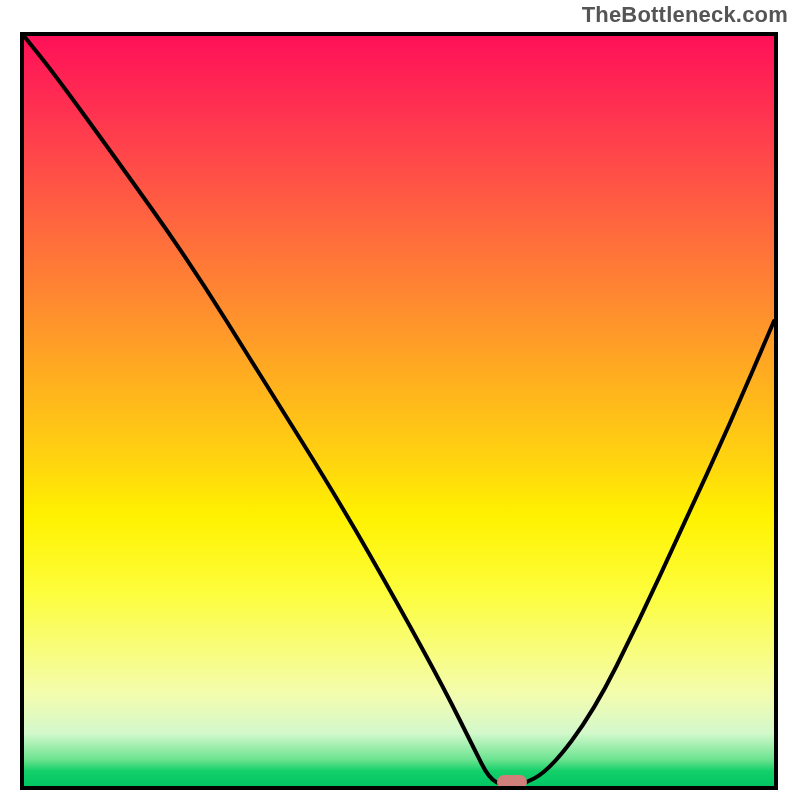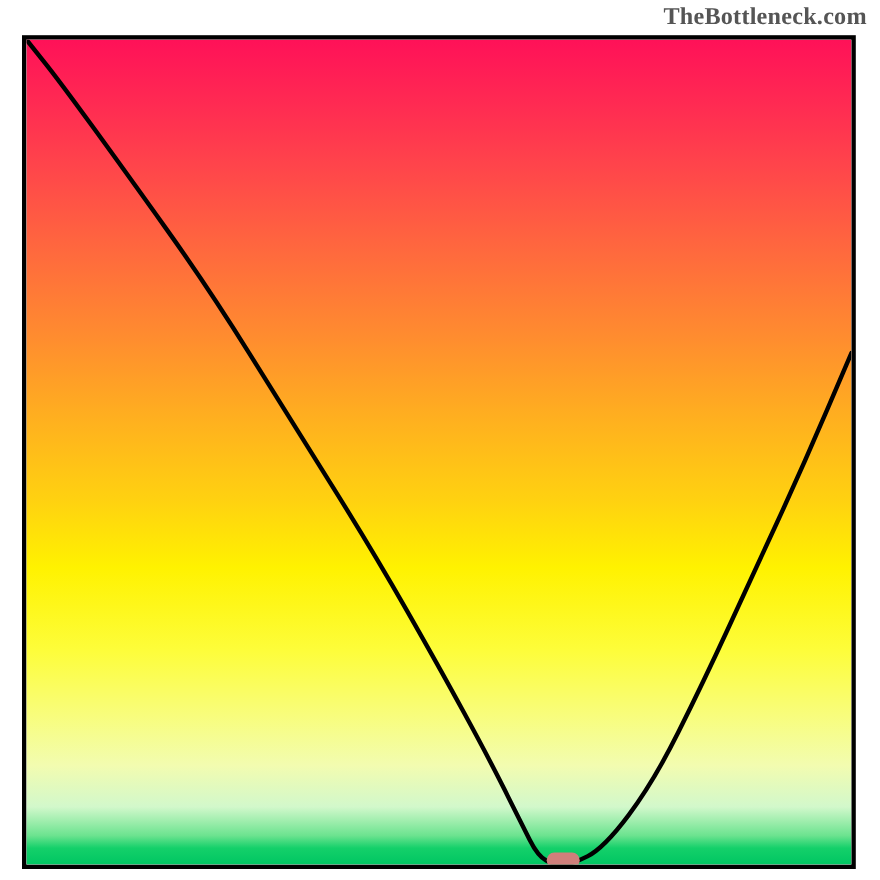--- a/index.html
+++ b/index.html
@@ -17,21 +17,20 @@
     box-sizing: border-box;
   }
   .watermark {
     position: absolute;
     top: 2px;
     right: 12px;
     font-size: 22px;
     font-weight: 600;
     color: #555;
     letter-spacing: 0.2px;
-    font-family: Liberation Serif, serif;
   }
   .plot-box {
     position: absolute;
     left: 20px;
     top: 32px;
     width: 758px;
     height: 758px;
     border: 4px solid #000;
     box-sizing: border-box;
     overflow: hidden;

